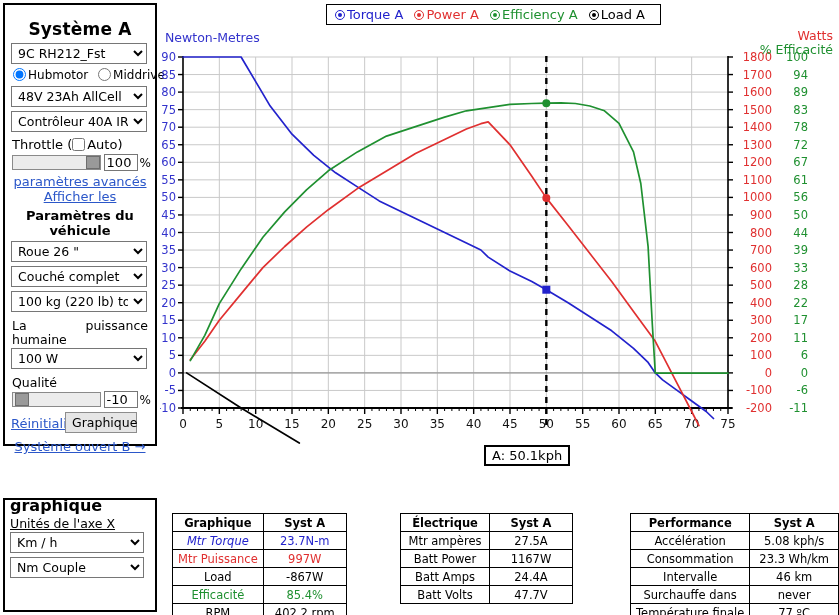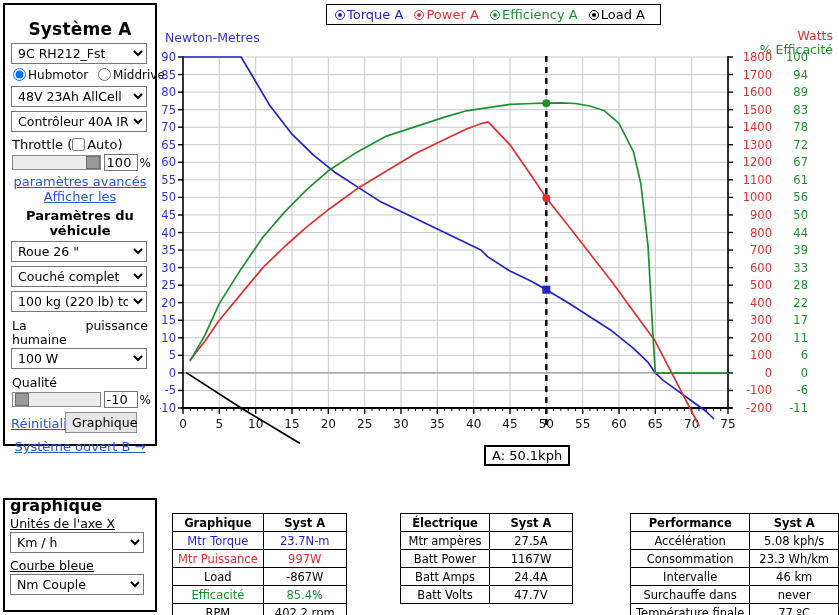--- a/index.html
+++ b/index.html
@@ -222,21 +222,20 @@
 
   <a class="sysb-link">Système ouvert B →</a>
 </div>
 
 <div class="opts">
   <h2 style="margin-top:-6px">graphique</h2>
   <div class="olbl">Unités de l'axe X</div>
   <select class="drop">
     <option>Km / h</option>
   </select>
-  <div class="olbl">Courbe bleue</div>
   <select class="drop">
     <option>Nm Couple</option>
   </select>
 </div>
 
 <div class="legend">
   <span class="lg lg-blue"><i class="rdot"></i><span>Torque A</span></span>
   <span class="lg lg-red"><i class="rdot"></i><span>Power A</span></span>
   <span class="lg lg-green"><i class="rdot"></i><span>Efficiency A</span></span>
   <span class="lg lg-black"><i class="rdot"></i><span>Load A</span></span>
@@ -497,21 +496,21 @@
 
 <div class="marker-lbl">A: 50.1kph</div>
 
 <table class="tbl" id="tbl-graph">
     <tbody>
       <tr>
         <td class="hd">Graphique</td>
         <td class="hd">Syst A</td>
       </tr>
       <tr>
-        <td style="color: rgb(34, 34, 204);">Mtr Torque</td>
+        <td style="color: rgb(34, 34, 204); font-style: italic;">Mtr Torque</td>
         <td style="color: rgb(34, 34, 204);">23.7N-m</td>
       </tr>
       <tr>
         <td style="color: rgb(224, 48, 48);">Mtr Puissance</td>
         <td style="color: rgb(224, 48, 48);">997W</td>
       </tr>
       <tr>
         <td style="color: rgb(0, 0, 0);">Load</td>
         <td style="color: rgb(0, 0, 0);">-867W</td>
       </tr>

